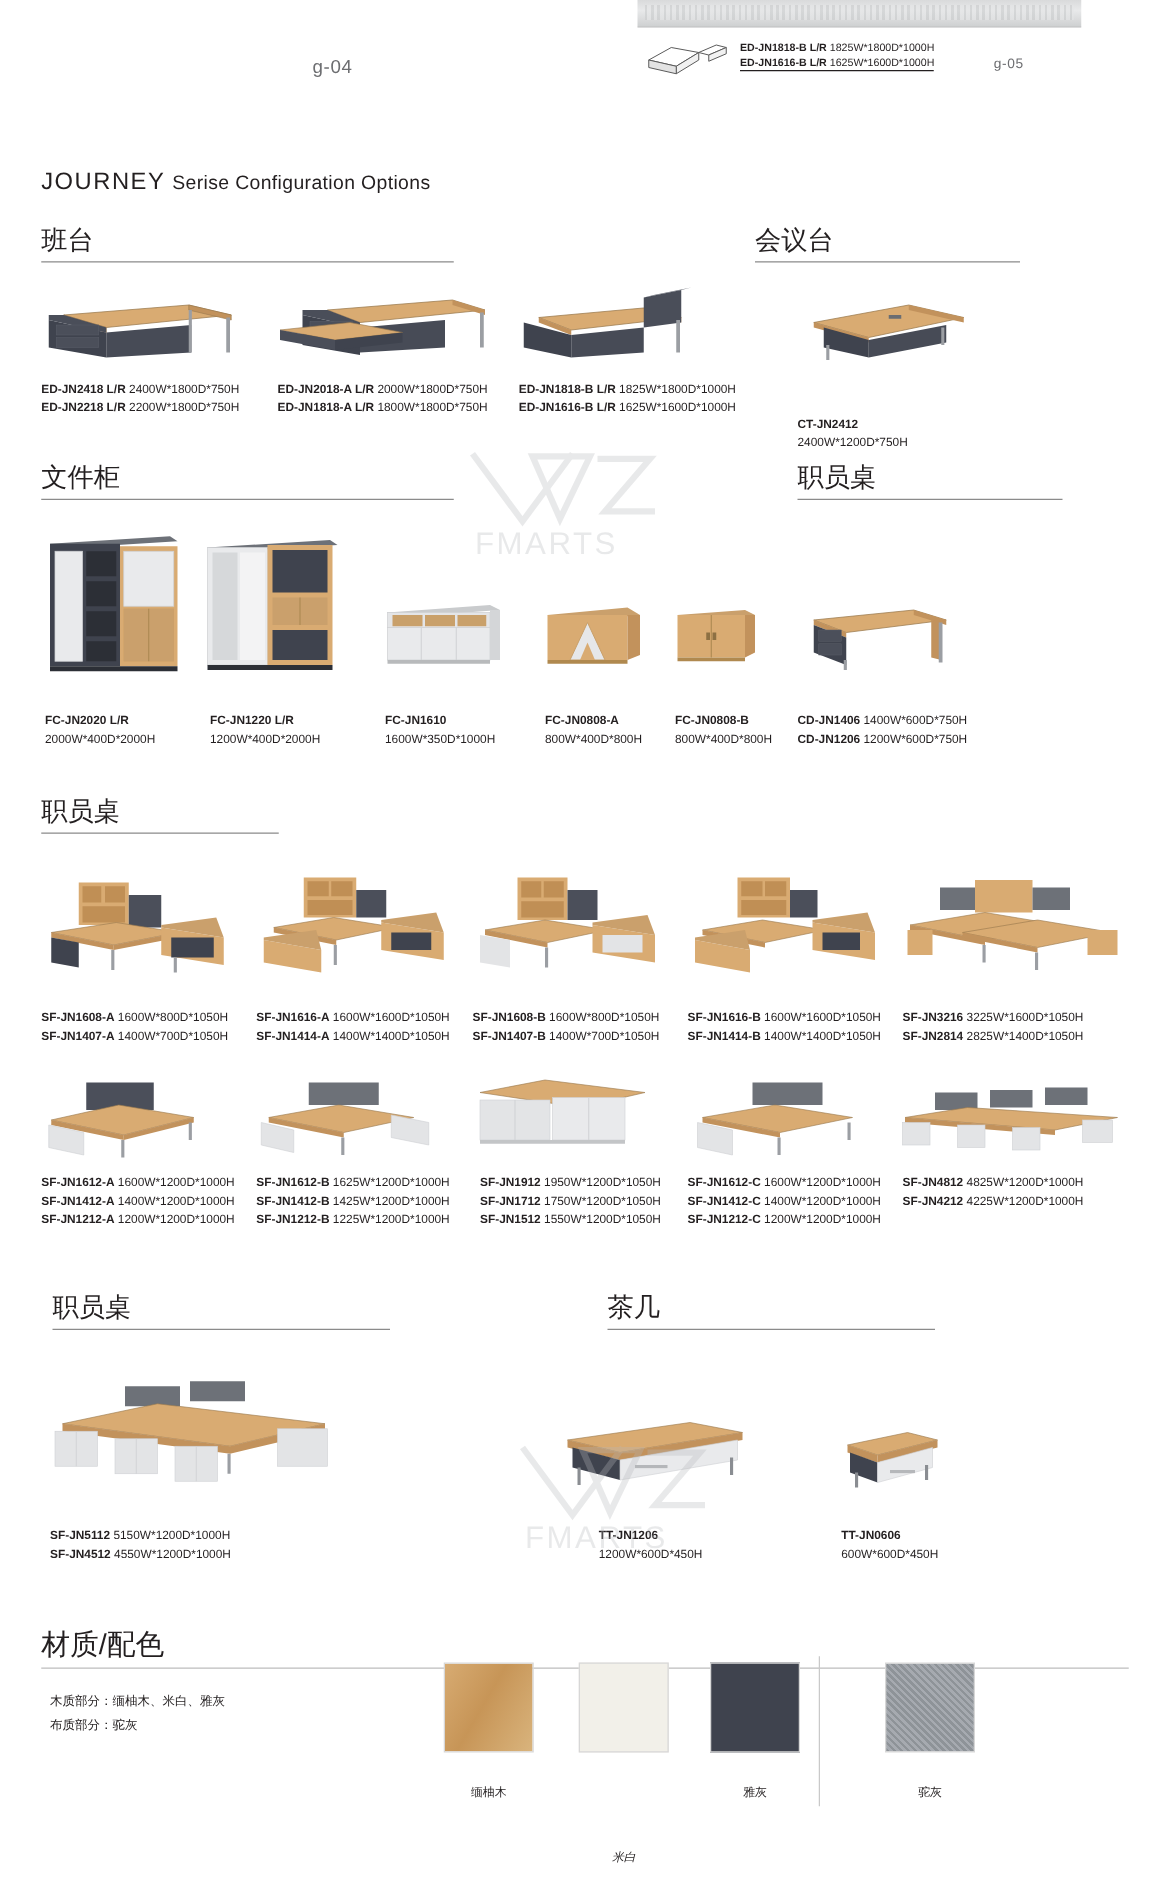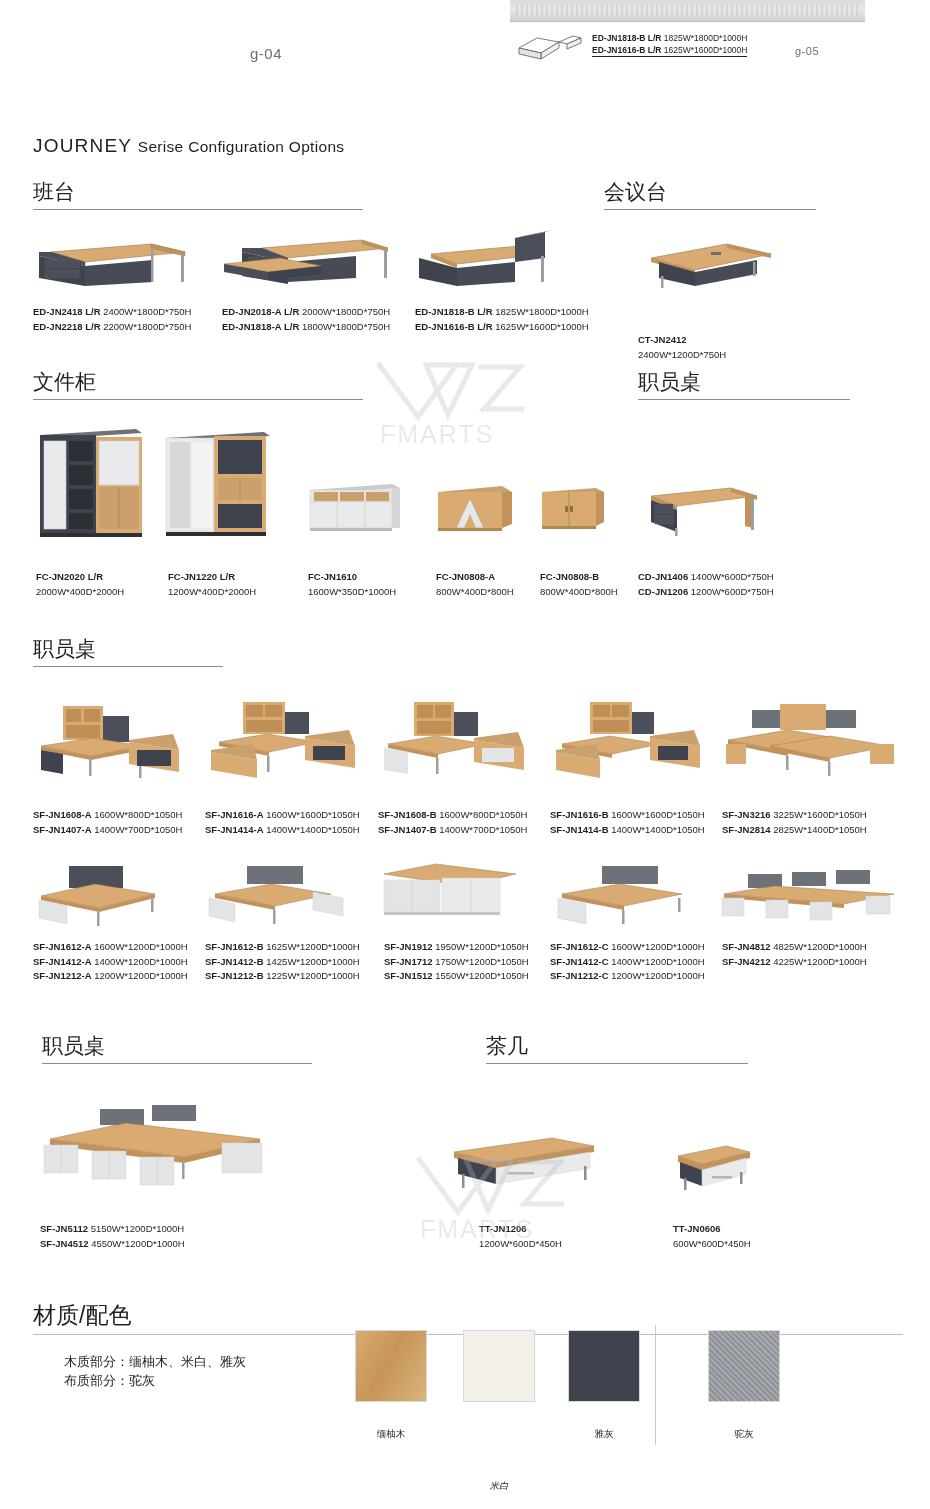--- a/index.html
+++ b/index.html
@@ -57,21 +57,21 @@
   .art { position:absolute; }
   .art svg { display:block; }
 
   
   .wm { position:absolute; pointer-events:none; opacity:.30; }
   .wm svg { display:block; }
 
   
   .swatch { position:absolute; width:72px; height:72px; border:1px solid #d7d7d7;}
   .sw-label { position:absolute; width:72px; text-align:center; font-size:9.5px; }
-  .mat-text { position:absolute; font-size:13px; line-height:19px;margin-left:24px; }
+  .mat-text { position:absolute; font-size:10px; line-height:19px; }
   .mat-divider { position:absolute; width:1px; background:#c9c9c9; }
 </style>
 </head>
 <body>
 
 <div class="top-strip">
   <div class="strip-photo"></div>
 
   <div class="strip-folio-l">g-04</div>
   <div class="strip-folio-r">g-05</div>

